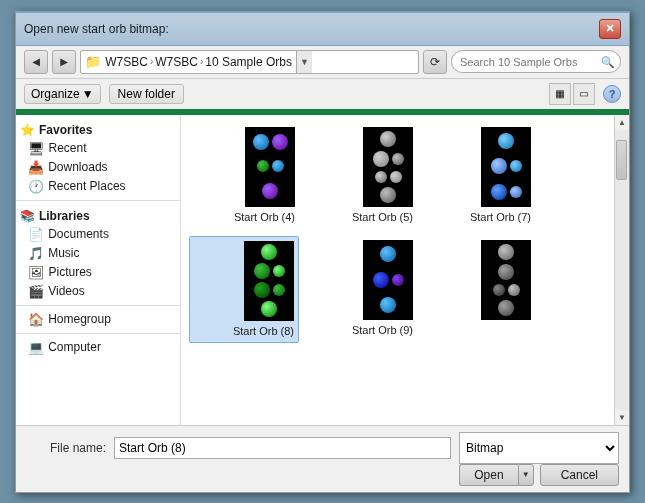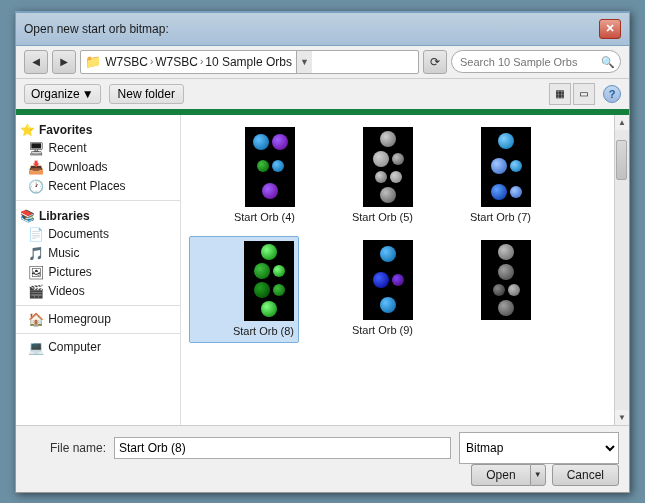--- a/index.html
+++ b/index.html
@@ -343,21 +343,21 @@
       border: 1px solid #999;
       border-radius: 0 3px 3px 0;
       cursor: pointer;
       display: flex;
       align-items: center;
       justify-content: center;
       font-size: 8px;
       color: #333;
     }
     .cancel-btn {
-      padding: 3px 14px;
+      padding: 3px 20px;
       background: linear-gradient(to bottom, #e8e8e8, #d0d0d0);
       border: 1px solid #999;
       border-radius: 3px;
       cursor: pointer;
       font-size: 12px;
       color: #1a1a1a;
     }
     .scrollbar-v {
       width: 15px;
       background: #f0f0f0;

